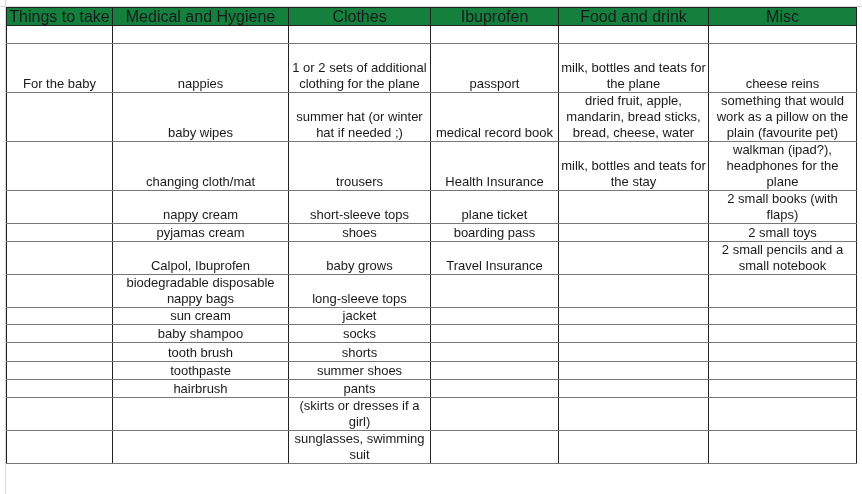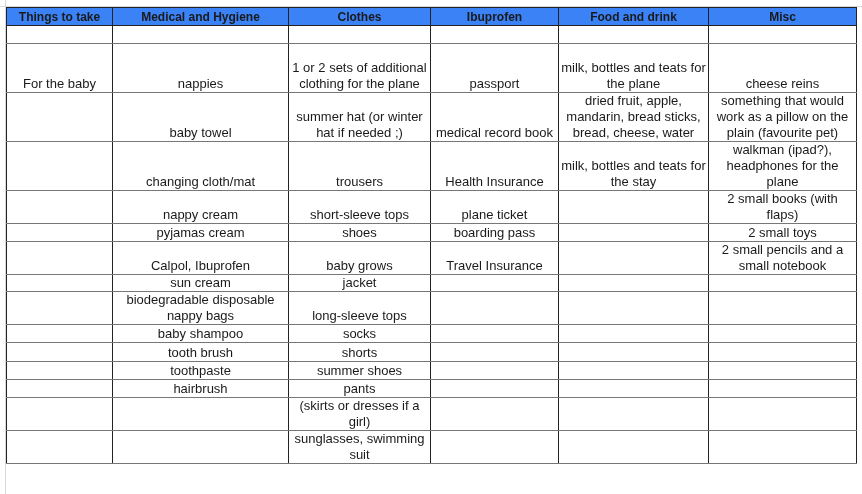--- a/index.html
+++ b/index.html
@@ -9,21 +9,21 @@
   .gridbg .vl { position: absolute; top: 0; bottom: 0; width: 1px; background: #d8d8d8; }
   .gridbg .hl { position: absolute; left: 0; right: 0; height: 1px; background: #d8d8d8; }
   table.sheet { position: absolute; left: 6px; top: 7px; border-collapse: collapse;
                 table-layout: fixed; }
   table.sheet td, table.sheet th {
     border-left: 1.5px solid #222; border-right: 1.5px solid #222;
     border-top: 1.5px solid #777; border-bottom: 1.5px solid #777;
     padding: 0 2px; text-align: center; vertical-align: bottom;
     font-size: 13px; line-height: 16px; overflow: hidden; white-space: normal;
   }
-  table.sheet th { background: #3b82f6; font-weight: bold; font-size: 12px;
+  table.sheet th { background: #15803d; font-weight: normal; font-size: 16px;
                    vertical-align: middle; border-top: 1.5px solid #222; border-bottom: 1.5px solid #222; }
 </style>
 </head>
 <body>
 
 <div class="gridbg">
   <div class="vl" style="left:5px"></div>
   <div class="hl" style="top:6px"></div>
 </div>
 
@@ -58,21 +58,21 @@
     <tr style="height:49px">
       <td>For the baby</td>
       <td>nappies</td>
       <td>1 or 2 sets of additional clothing for the plane</td>
       <td>passport</td>
       <td>milk, bottles and teats for the plane</td>
       <td>cheese reins</td>
     </tr>
     <tr style="height:48px">
       <td></td>
-      <td>baby towel</td>
+      <td>baby wipes</td>
       <td>summer hat (or winter hat if needed ;)</td>
       <td>medical record book</td>
       <td>dried fruit, apple, mandarin, bread sticks, bread, cheese, water</td>
       <td>something that would work as a pillow on the plain (favourite pet)</td>
     </tr>
     <tr style="height:48px">
       <td></td>
       <td>changing cloth/mat</td>
       <td>trousers</td>
       <td>Health Insurance</td>
@@ -96,32 +96,32 @@
       <td>2 small toys</td>
     </tr>
     <tr style="height:32px">
       <td></td>
       <td>Calpol, Ibuprofen</td>
       <td>baby grows</td>
       <td>Travel Insurance</td>
       <td></td>
       <td>2 small pencils and a small notebook</td>
     </tr>
+    <tr style="height:33px">
+      <td></td>
+      <td>biodegradable disposable nappy bags</td>
+      <td>long-sleeve tops</td>
+      <td></td>
+      <td></td>
+      <td></td>
+    </tr>
     <tr style="height:17px">
       <td></td>
       <td>sun cream</td>
       <td>jacket</td>
-      <td></td>
-      <td></td>
-      <td></td>
-    </tr>
-    <tr style="height:33px">
-      <td></td>
-      <td>biodegradable disposable nappy bags</td>
-      <td>long-sleeve tops</td>
       <td></td>
       <td></td>
       <td></td>
     </tr>
     <tr style="height:18px">
       <td></td>
       <td>baby shampoo</td>
       <td>socks</td>
       <td></td>
       <td></td>

